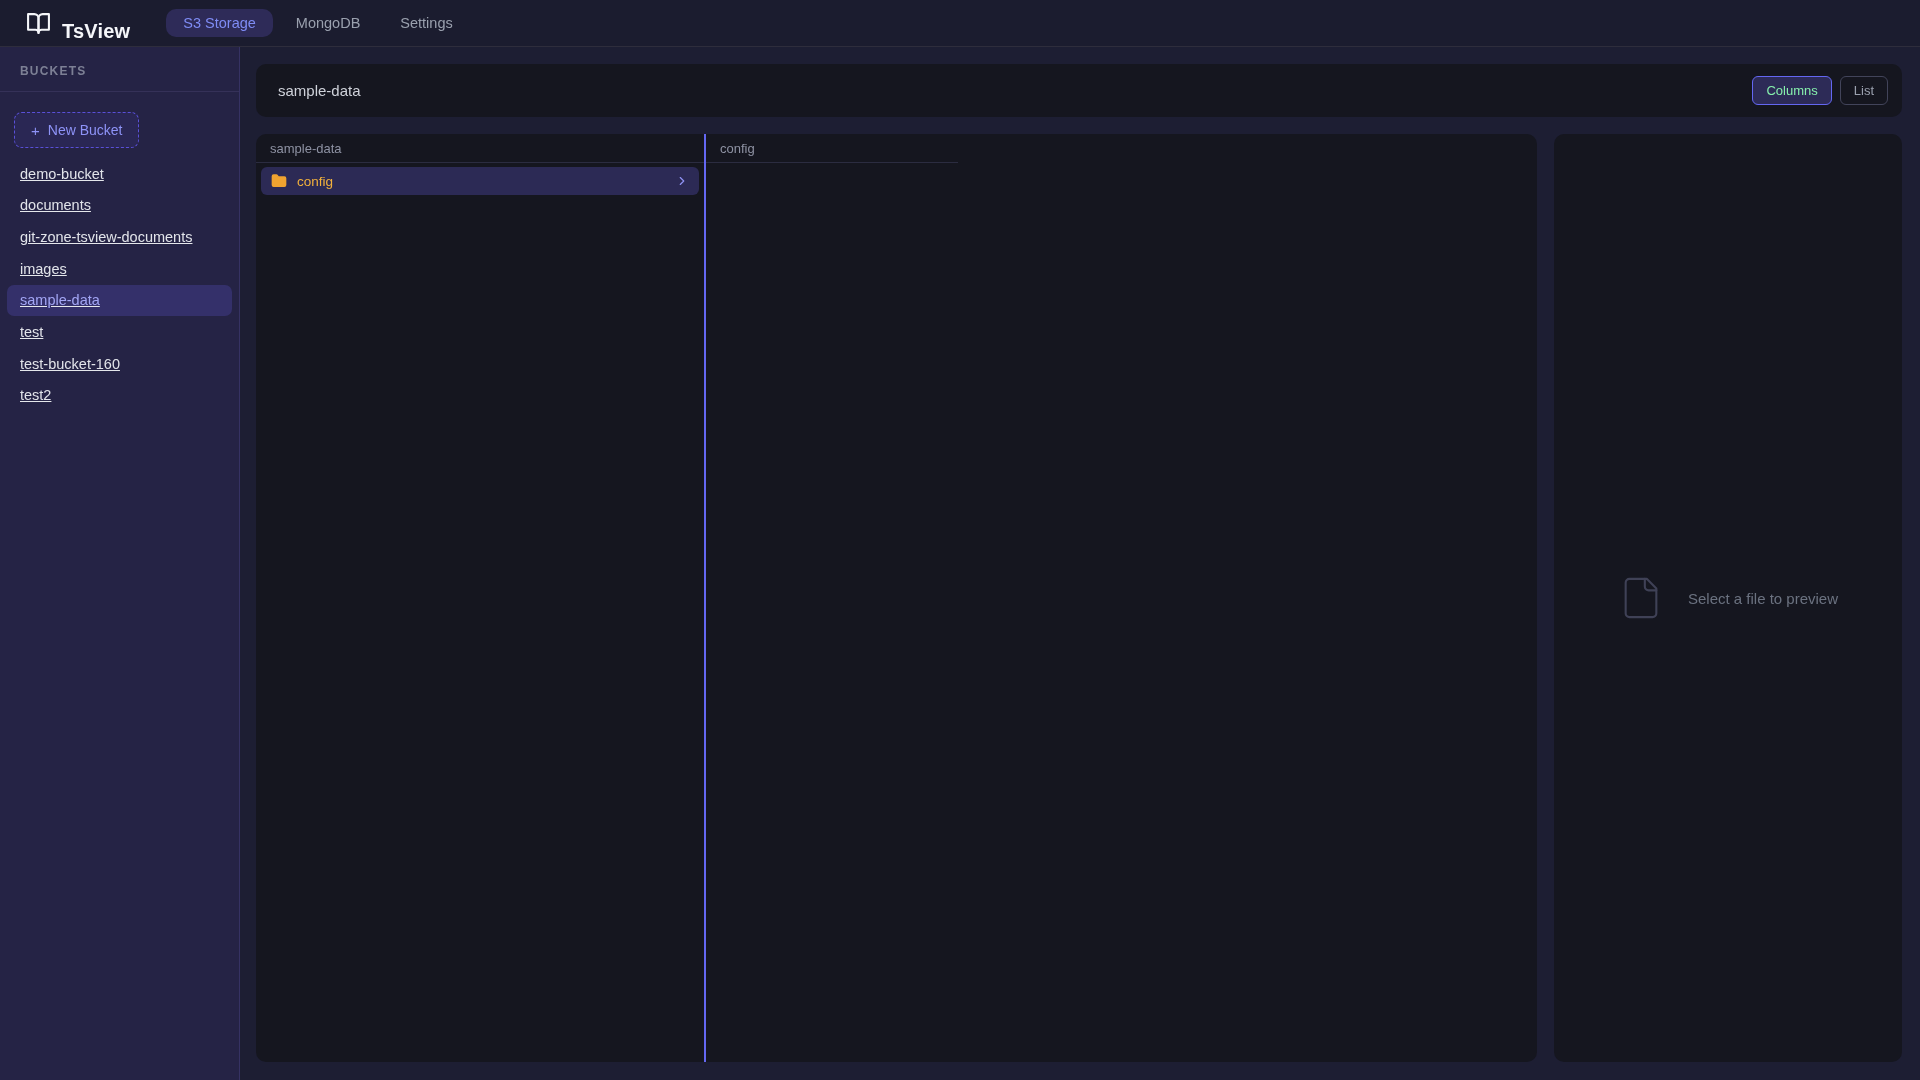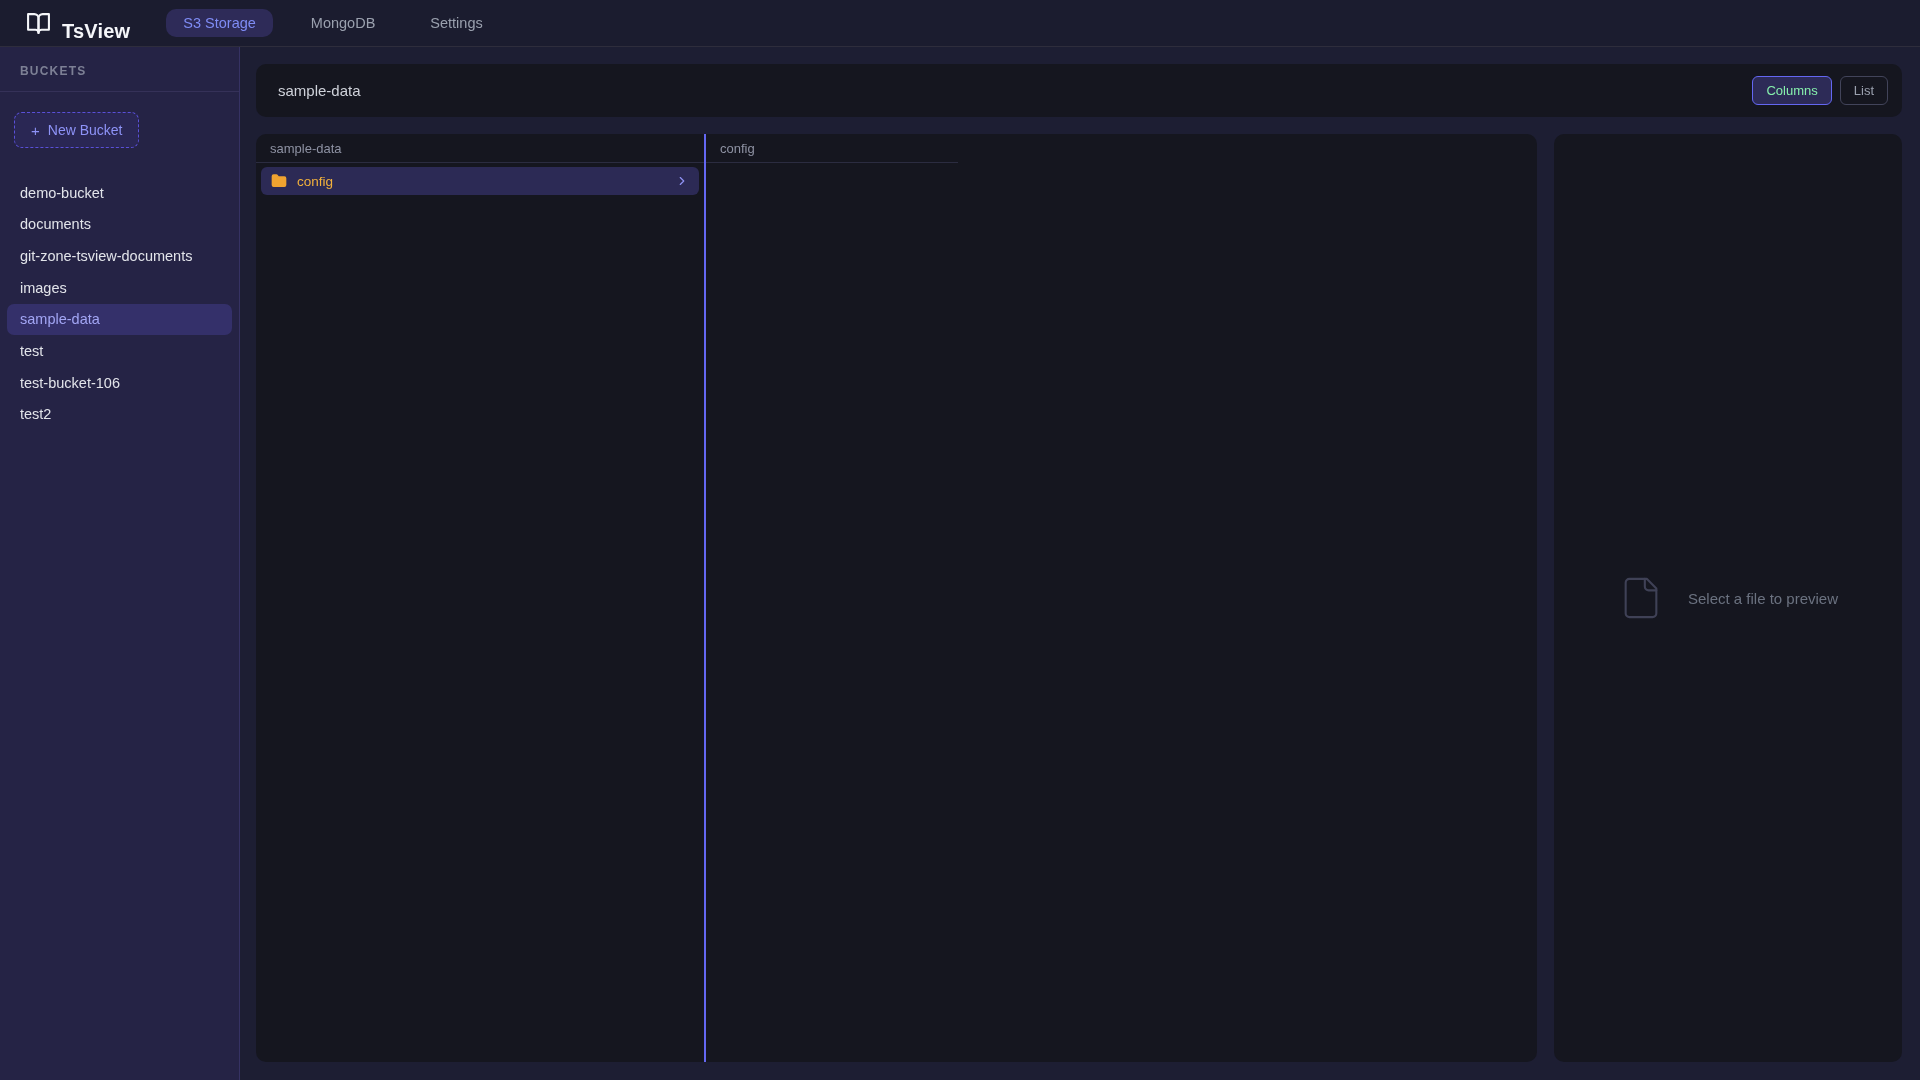--- a/index.html
+++ b/index.html
@@ -15,21 +15,21 @@
   .navbar {
     height: 47px; flex: none;
     background: #1b1c2f;
     border-bottom: 1px solid #2e2d3c;
     display: flex; align-items: center;
     padding: 0 26px;
   }
   .brand { display: flex; align-items: center; gap: 11px; cursor: pointer; }
   .brand svg { width: 25px; height: 25px; stroke: #f5f6fa; }
   .brand-title { font-size: 20px; font-weight: bold; color: #f5f6fa; letter-spacing: .2px; margin-top: 16px; }
-  .tabs { display: flex; align-items: center; gap: 21px; margin-left: 36px; }
+  .tabs { display: flex; align-items: center; gap: 6px; margin-left: 36px; }
   .tab {
     font-family: inherit;
     background: transparent; border: none; cursor: pointer;
     color: #9aa0ae; font-size: 14.5px;
     padding: 7px 17px; border-radius: 10px; line-height: 1;
   }
   .tab.active { background: #2e2b58; color: #7f8cf5; }
 
   .shell { flex: 1; display: flex; min-height: 0; }
 
@@ -50,21 +50,21 @@
     font-family: inherit;
     margin: 20px 0 10px 14px;
     align-self: flex-start;
     display: inline-flex; align-items: center; gap: 8px;
     background: rgba(86, 77, 228, 0.10);
     border: 1px dashed #5a50d8;
     color: #8e93f7; font-size: 14px;
     padding: 9px 16px; border-radius: 8px; cursor: pointer;
   }
   .new-bucket .plus { font-size: 15px; line-height: 1; color: #8e93f7; }
-  .bucket-list { list-style: none; margin-top: 19px; }
+  .bucket-list { list-style: none; margin-top: 0; text-decoration: underline; }
   .bucket {
     font-size: 14.5px; color: #e2e4ea;
     padding: 7.5px 20px; cursor: pointer;
     border-radius: 7px; line-height: 1.15;
   }
   .bucket.selected {
     margin: 0 7px; padding-left: 13px; padding-right: 13px;
     background: #34306a; color: #a3a6f5;
   }
 
@@ -162,21 +162,21 @@
         <span class="plus">+</span>
         <span>New Bucket</span>
       </button>
       <ul class="bucket-list">
         <li class="bucket">demo-bucket</li>
         <li class="bucket">documents</li>
         <li class="bucket">git-zone-tsview-documents</li>
         <li class="bucket">images</li>
         <li class="bucket selected">sample-data</li>
         <li class="bucket">test</li>
-        <li class="bucket">test-bucket-106</li>
+        <li class="bucket">test-bucket-160</li>
         <li class="bucket">test2</li>
       </ul>
     </aside>
 
     <main class="content">
 
       <div class="content-header panel">
         <h1 class="page-title">sample-data</h1>
         <div class="view-toggle">
           <button class="vt-btn active">Columns</button>

